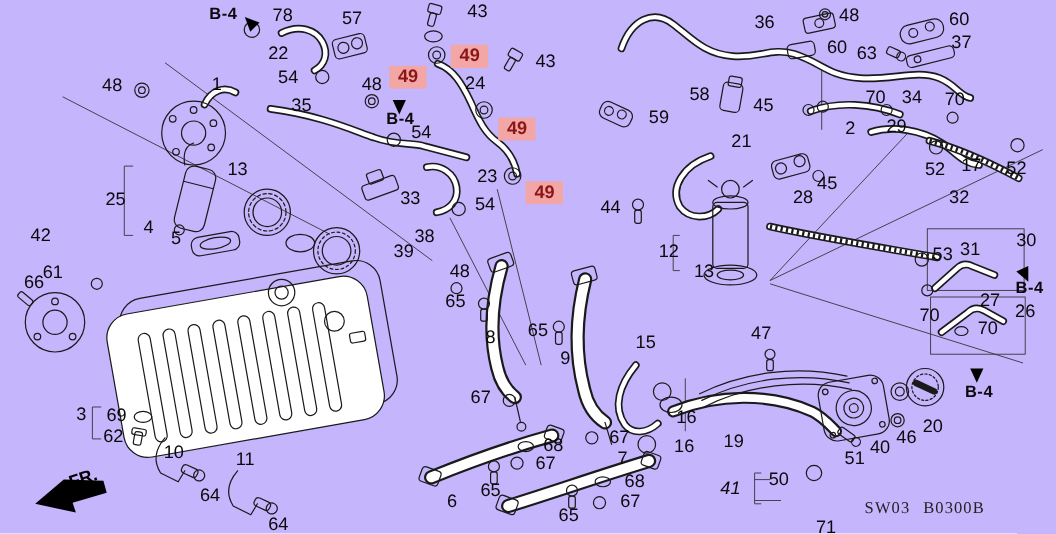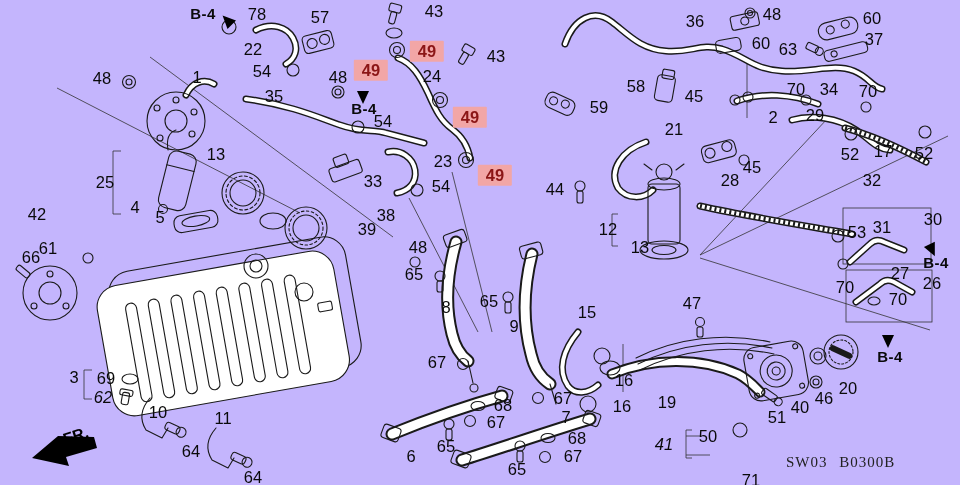--- a/index.html
+++ b/index.html
@@ -358,21 +358,21 @@
       <div class="part-label" style="left: 418px; top: 247px;">48</div>
       <div class="part-label" style="left: 216px; top: 154px;">13</div>
       <div class="part-label" style="left: 105px; top: 182px;">25</div>
       <div class="part-label" style="left: 135px; top: 207px;">4</div>
       <div class="part-label" style="left: 160px; top: 217px;">5</div>
       <div class="part-label" style="left: 37px; top: 214px;">42</div>
       <div class="part-label" style="left: 48px; top: 248px;">61</div>
       <div class="part-label" style="left: 15px; top: 257px; margin-left: 16px;">66</div>
       <div class="part-label" style="left: 74px; top: 377px;">3</div>
       <div class="part-label" style="left: 106px; top: 378px;">69</div>
-      <div class="part-label" style="left: 103px; top: 397px; font-style: italic;">62</div>
+      <div class="part-label" style="left: 103px; top: 397px;">62</div>
       <div class="part-label" style="left: 158px; top: 388px; margin-top: 24px;">10</div>
       <div class="part-label" style="left: 191px; top: 451px;">64</div>
       <div class="part-label" style="left: 223px; top: 418px; text-align: right;">11</div>
       <div class="part-label" style="left: 253px; top: 477px;">64</div>
       <div class="part-label" style="left: 414px; top: 274px;">65</div>
       <div class="part-label" style="left: 446px; top: 307px;">8</div>
       <div class="part-label" style="left: 489px; top: 301px;">65</div>
       <div class="part-label" style="left: 514px; top: 326px;">9</div>
       <div class="part-label" style="left: 437px; top: 362px;">67</div>
       <div class="part-label" style="left: 503px; top: 405px;">68</div>

